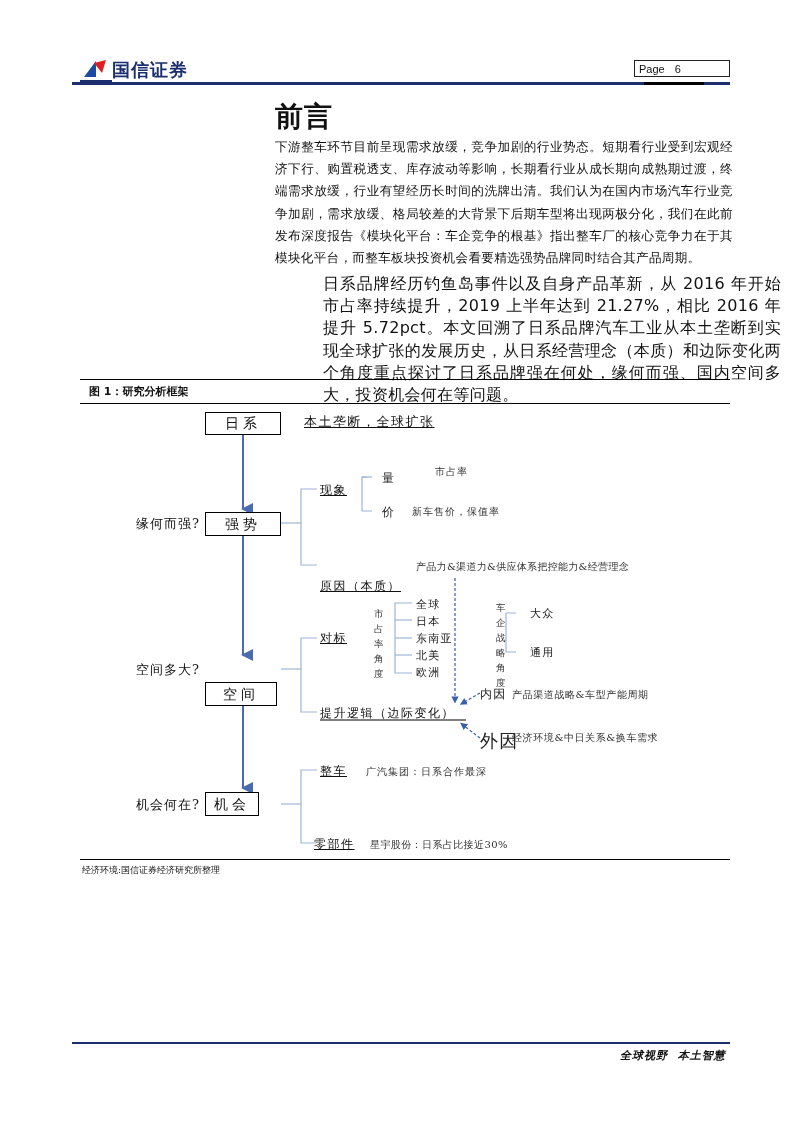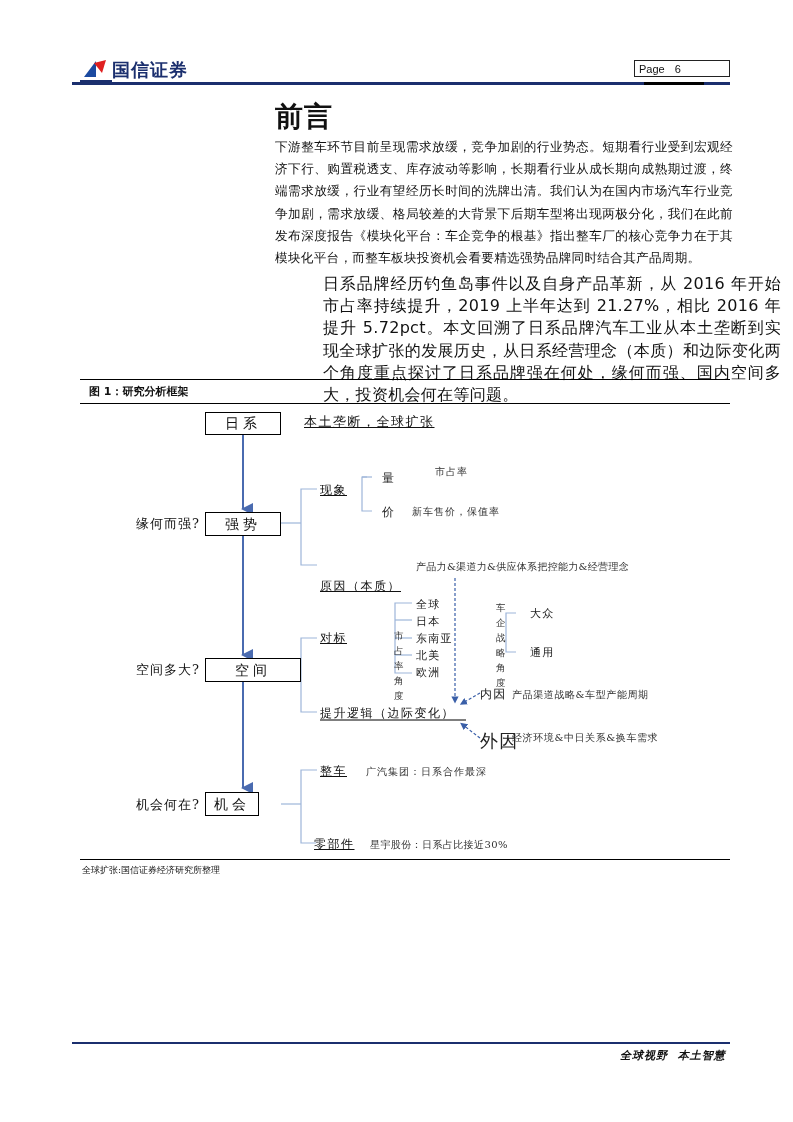--- a/index.html
+++ b/index.html
@@ -99,51 +99,51 @@
   <line x1="320" y1="720" x2="466" y2="720" stroke="#555" stroke-width="1.5"></line>
 </svg>
 
 <div class="box" style="left:205px;top:412px;width:76px;height:23px;line-height:21px;">日系</div>
 <div class="node" style="left:304px;top:413px;font-size:13px;">本土垄断，全球扩张</div>
 
 <div class="q" style="left:136px;top:515px;">缘何而强?</div>
 <div class="box" style="left:205px;top:512px;width:76px;height:24px;line-height:22px;">强势</div>
 
 <div class="q" style="left:136px;top:661px;text-align:right;">空间多大?</div>
-<div class="box" style="left:205px;top:658px;width:96px;height:24px;line-height:22px;">空间</div>
+<div class="box" style="left:205px;top:682px;width:72px;height:24px;line-height:22px;">空间</div>
 
 <div class="q" style="left:136px;top:796px;">机会何在?</div>
 <div class="box" style="left:205px;top:792px;width:54px;height:24px;line-height:22px;">机会</div>
 
 <div class="node" style="left:320px;top:482px;">现象</div>
 <div class="leaf" style="left:382px;top:470px;font-size:12px;">量</div>
 <div class="small" style="left:415px;top:465px;margin-left:20px;">市占率</div>
 <div class="leaf" style="left:382px;top:504px;font-size:12px;">价</div>
 <div class="small" style="left:412px;top:505px;">新车售价，保值率</div>
 <div class="node" style="left:320px;top:558px;margin-top:20px;">原因（本质）</div>
 <div class="small" style="left:416px;top:560px;letter-spacing:0.3px;">产品力&amp;渠道力&amp;供应体系把控能力&amp;经营理念</div>
 
 <div class="node" style="left:320px;top:630px;text-align:right;">对标</div>
-<div class="vtext" style="left:374px;top:628px;margin-left:20px;">市占率角度</div>
+<div class="vtext" style="left:374px;top:606px;">市占率角度</div>
 <div class="leaf" style="left:416px;top:597px;">全球</div>
 <div class="leaf" style="left:416px;top:614px;">日本</div>
 <div class="leaf" style="left:416px;top:631px;">东南亚</div>
 <div class="leaf" style="left:416px;top:648px;">北美</div>
 <div class="leaf" style="left:416px;top:665px;">欧洲</div>
 <div class="vtext" style="left:496px;top:600px;">车企战略角度</div>
 <div class="leaf" style="left:530px;top:606px;">大众</div>
 <div class="leaf" style="left:530px;top:645px;">通用</div>
 <div class="node" style="left:320px;top:705px;text-decoration:none;">提升逻辑（边际变化）</div>
 <div class="leaf" style="left:480px;top:686px;font-size:12px;">内因</div>
 <div class="small" style="left:512px;top:688px;letter-spacing:0.6px;">产品渠道战略&amp;车型产能周期</div>
 <div class="leaf" style="left:480px;top:729px;font-size:18px;">外因</div>
 <div class="small" style="left:512px;top:731px;letter-spacing:0.6px;">经济环境&amp;中日关系&amp;换车需求</div>
 
 <div class="node" style="left:320px;top:763px;">整车</div>
 <div class="small" style="left:366px;top:765px;">广汽集团：日系合作最深</div>
 <div class="node" style="left:314px;top:836px;">零部件</div>
 <div class="small" style="left:370px;top:838px;letter-spacing:0.4px;">星宇股份：日系占比接近30%</div>
 
 <div class="abs fig-rule-bot"></div>
-<div class="abs fig-source">全球扩张:国信证券经济研究所整理</div>
+<div class="abs fig-source">经济环境:国信证券经济研究所整理</div>
 
 <div class="abs footer-rule"></div>
 <div class="abs footer-text" style="white-space:pre;">全球视野  本土智慧</div>
 
 </body></html>

